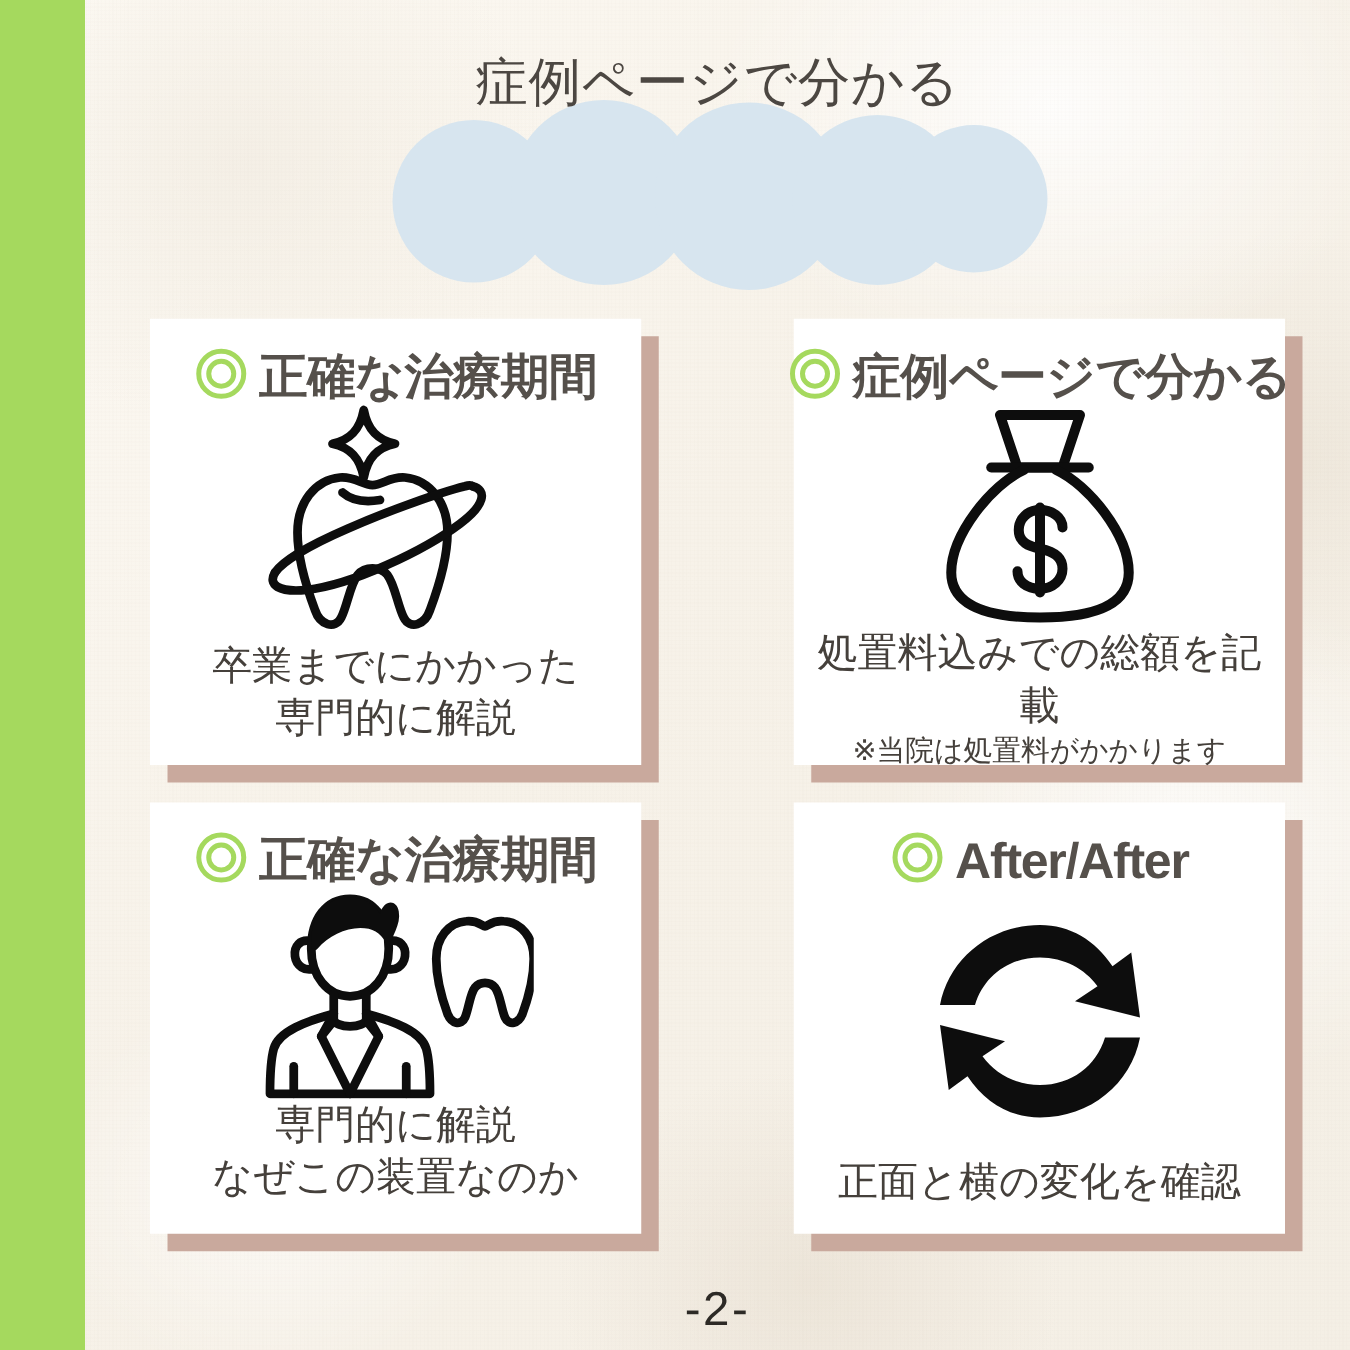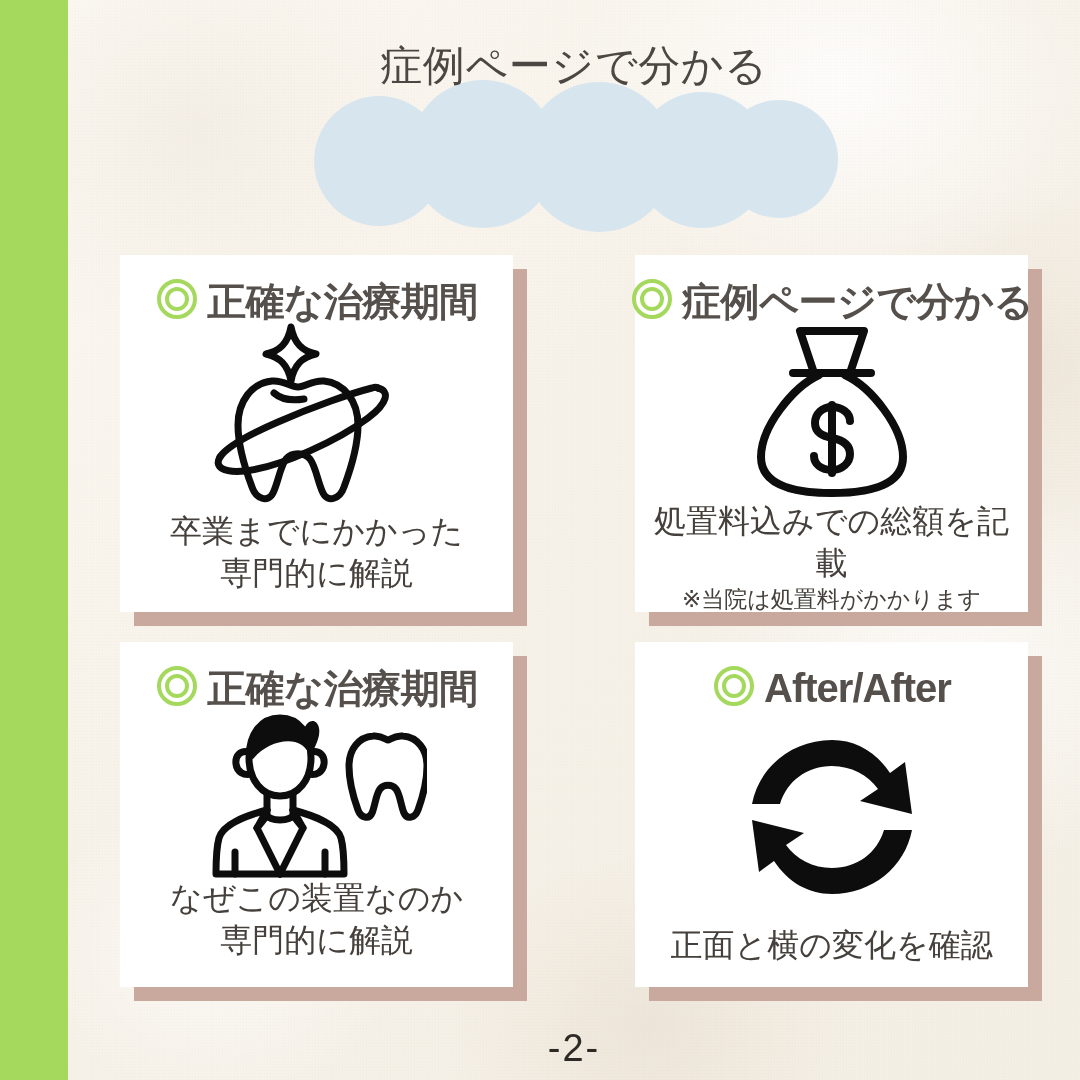--- a/index.html
+++ b/index.html
@@ -298,22 +298,22 @@
 
             <path d="M28 146 L28 168"></path>
             <path d="M118 146 L118 168"></path>
 
             <path d="M166 30 C152 31 142 43 142 60 C142 75 147 93 151 104 C154 112 162 114 165 107 C168 100 169 88 173 83 C177 78 185 78 189 83 C193 88 194 100 197 107 C200 114 208 112 211 104 C215 93 220 75 220 60 C220 43 210 31 196 30 C187 29 183 34 181 34 C179 34 175 29 166 30 Z"></path>
           </g>
         </svg>
       </div>
 
       <div class="card-body">
+        <div>専門的に解説</div>
         <div>なぜこの装置なのか</div>
-        <div>専門的に解説</div>
       </div>
     </div>
 
     <div class="card card-4">
       <div class="card-title">
         <span class="ring-icon">
           <svg width="44" height="44" viewBox="0 0 44 44">
             <circle cx="22" cy="22" r="18" fill="none" stroke="#a5d95e" stroke-width="4"></circle>
             <circle cx="22" cy="22" r="10" fill="none" stroke="#a5d95e" stroke-width="4"></circle>
           </svg>

